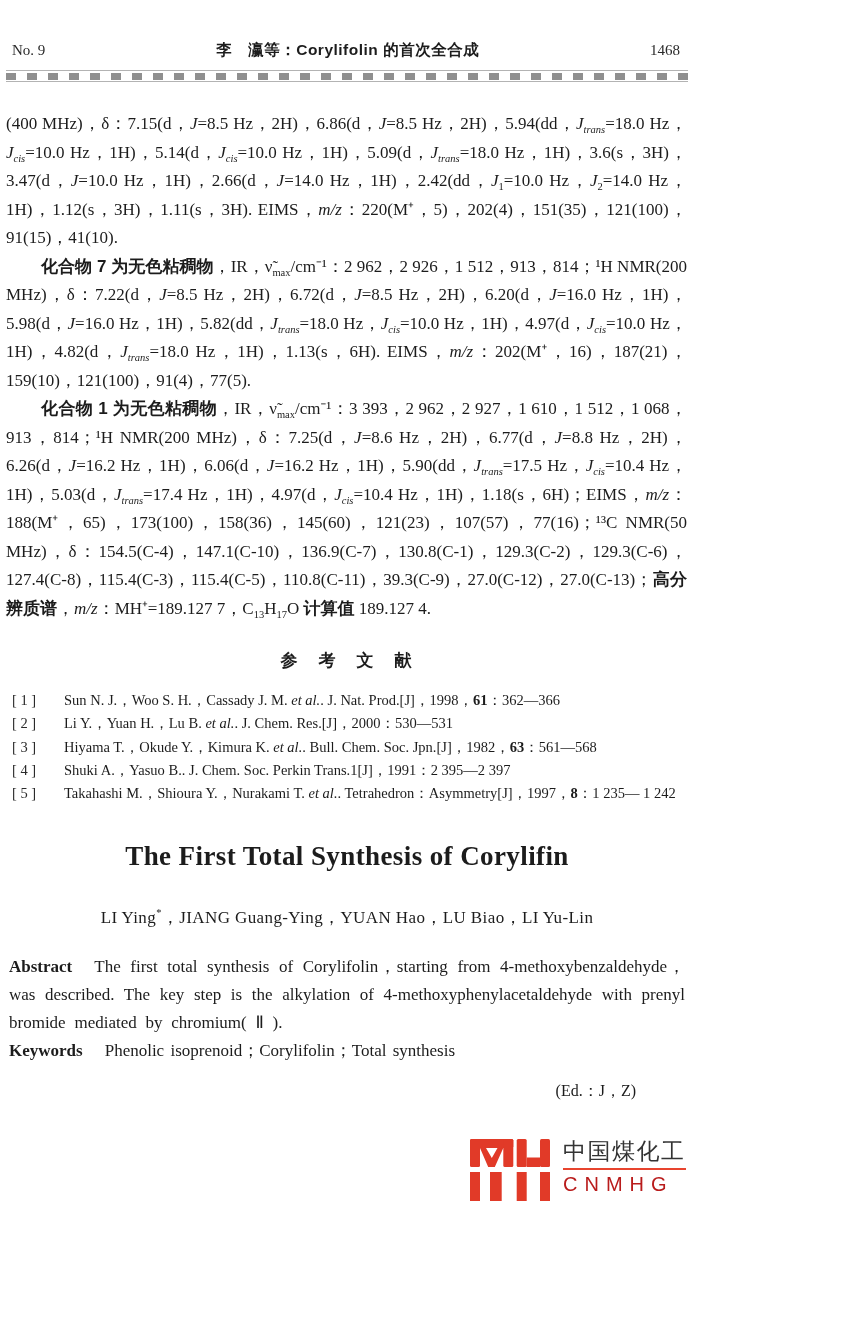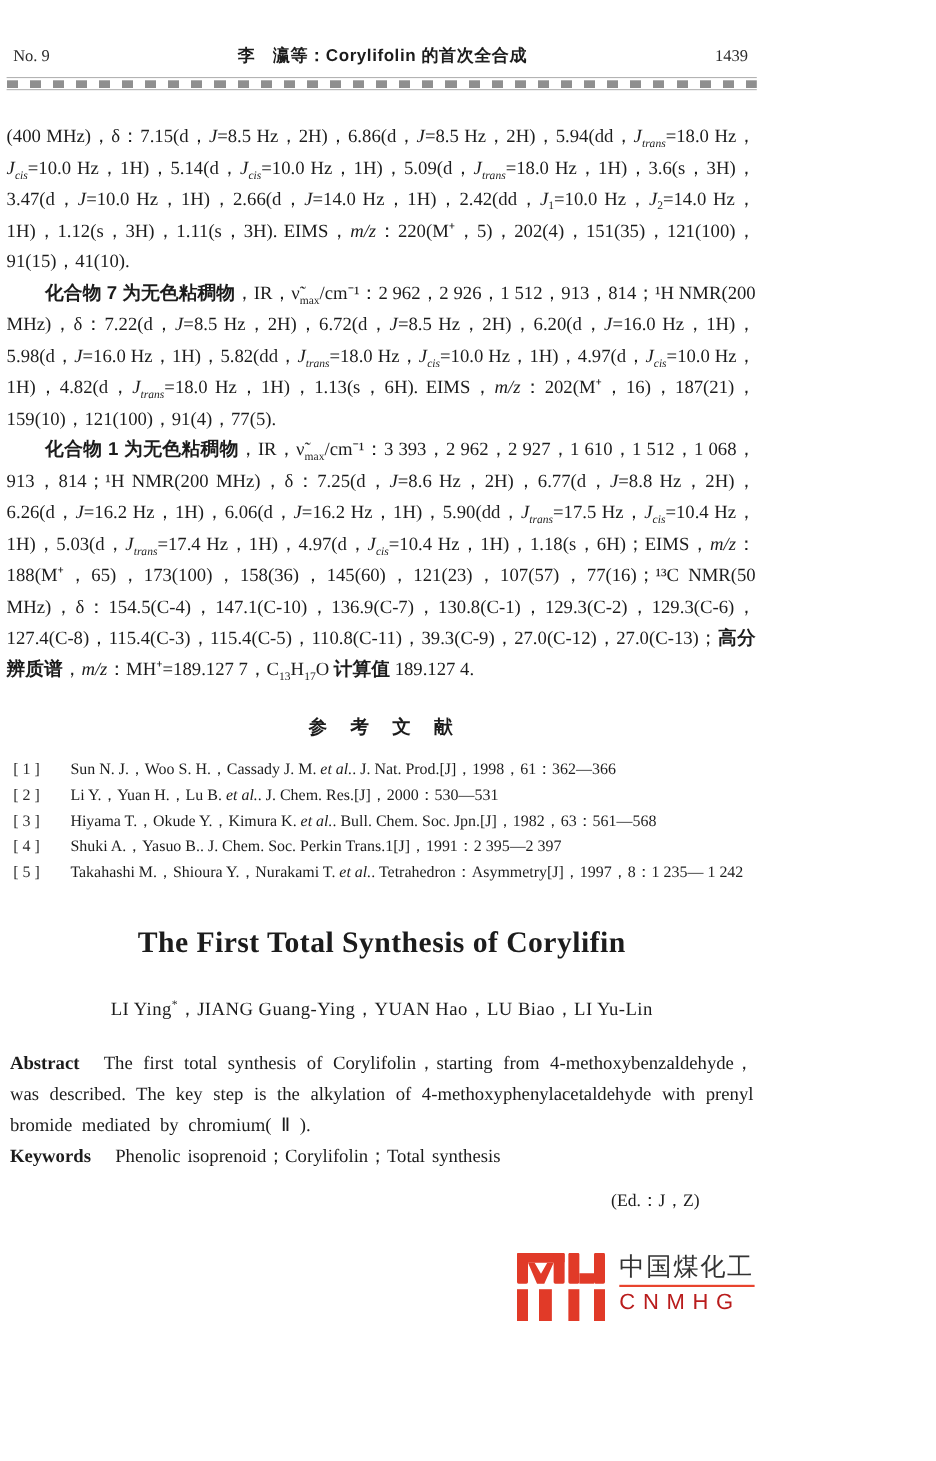--- a/index.html
+++ b/index.html
@@ -33,21 +33,21 @@
   
   .bodytext{
     margin-top:28px;
     padding:0 7px 0 6px;
     font-size:17px;line-height:28.5px;
     text-align:justify;
   }
   .bodytext p{margin:0;}
   .ind{text-indent:35px;}
   .it{font-style:italic;}
-  .bd{font-weight:normal;}
+  .bd{font-weight:bold;}
   .hei{font-family:"Liberation Sans",sans-serif;font-weight:bold;}
   sub{font-size:10.5px;line-height:0;}
   sup{font-size:10.5px;line-height:0;}
   sub.it,sup.it{font-style:italic;}
   
   .refs-heading{
     margin-top:26px;
     text-align:center;
     font-family:"Liberation Sans",sans-serif;
     font-weight:bold;font-size:17px;letter-spacing:2px;
@@ -110,21 +110,21 @@
   }
 </style>
 </head>
 <body>
 
 <div class="page">
 
   <div class="hdr">
     <span class="hdr-left">No. 9</span>
     <span class="hdr-center">李　瀛等：Corylifolin 的首次全合成</span>
-    <span class="hdr-right">1439</span>
+    <span class="hdr-right">1468</span>
   </div>
   <div class="rule"></div>
 
   <div class="bodytext">
     <p>(400 MHz)，δ：7.15(d，<span class="it">J</span>=8.5 Hz，2H)，6.86(d，<span class="it">J</span>=8.5 Hz，2H)，5.94(dd，<span class="it">J</span><sub class="it">trans</sub>=18.0 Hz，<span class="it">J</span><sub class="it">cis</sub>=10.0 Hz，1H)，5.14(d，<span class="it">J</span><sub class="it">cis</sub>=10.0 Hz，1H)，5.09(d，<span class="it">J</span><sub class="it">trans</sub>=18.0 Hz，1H)，3.6(s，3H)，3.47(d，<span class="it">J</span>=10.0 Hz，1H)，2.66(d，<span class="it">J</span>=14.0 Hz，1H)，2.42(dd，<span class="it">J</span><sub>1</sub>=10.0 Hz，<span class="it">J</span><sub>2</sub>=14.0 Hz，1H)，1.12(s，3H)，1.11(s，3H). EIMS，<span class="it">m/z</span>：220(M⁺，5)，202(4)，151(35)，121(100)，91(15)，41(10).</p>
     <p class="ind"><span class="hei">化合物 7 为无色粘稠物</span>，IR，ν̃<sub>max</sub>/cm⁻¹：2 962，2 926，1 512，913，814；¹H NMR(200 MHz)，δ：7.22(d，<span class="it">J</span>=8.5 Hz，2H)，6.72(d，<span class="it">J</span>=8.5 Hz，2H)，6.20(d，<span class="it">J</span>=16.0 Hz，1H)，5.98(d，<span class="it">J</span>=16.0 Hz，1H)，5.82(dd，<span class="it">J</span><sub class="it">trans</sub>=18.0 Hz，<span class="it">J</span><sub class="it">cis</sub>=10.0 Hz，1H)，4.97(d，<span class="it">J</span><sub class="it">cis</sub>=10.0 Hz，1H)，4.82(d，<span class="it">J</span><sub class="it">trans</sub>=18.0 Hz，1H)，1.13(s，6H). EIMS，<span class="it">m/z</span>：202(M⁺，16)，187(21)，159(10)，121(100)，91(4)，77(5).</p>
     <p class="ind"><span class="hei">化合物 1 为无色粘稠物</span>，IR，ν̃<sub>max</sub>/cm⁻¹：3 393，2 962，2 927，1 610，1 512，1 068，913，814；¹H NMR(200 MHz)，δ：7.25(d，<span class="it">J</span>=8.6 Hz，2H)，6.77(d，<span class="it">J</span>=8.8 Hz，2H)，6.26(d，<span class="it">J</span>=16.2 Hz，1H)，6.06(d，<span class="it">J</span>=16.2 Hz，1H)，5.90(dd，<span class="it">J</span><sub class="it">trans</sub>=17.5 Hz，<span class="it">J</span><sub class="it">cis</sub>=10.4 Hz，1H)，5.03(d，<span class="it">J</span><sub class="it">trans</sub>=17.4 Hz，1H)，4.97(d，<span class="it">J</span><sub class="it">cis</sub>=10.4 Hz，1H)，1.18(s，6H)；EIMS，<span class="it">m/z</span>：188(M⁺，65)，173(100)，158(36)，145(60)，121(23)，107(57)，77(16)；¹³C NMR(50 MHz)，δ：154.5(C-4)，147.1(C-10)，136.9(C-7)，130.8(C-1)，129.3(C-2)，129.3(C-6)，127.4(C-8)，115.4(C-3)，115.4(C-5)，110.8(C-11)，39.3(C-9)，27.0(C-12)，27.0(C-13)；<span class="hei">高分辨质谱</span>，<span class="it">m/z</span>：MH⁺=189.127 7，C<sub>13</sub>H<sub>17</sub>O <span class="hei">计算值</span> 189.127 4.</p>
   </div>
 
   <div class="refs-heading">参　考　文　献</div>

